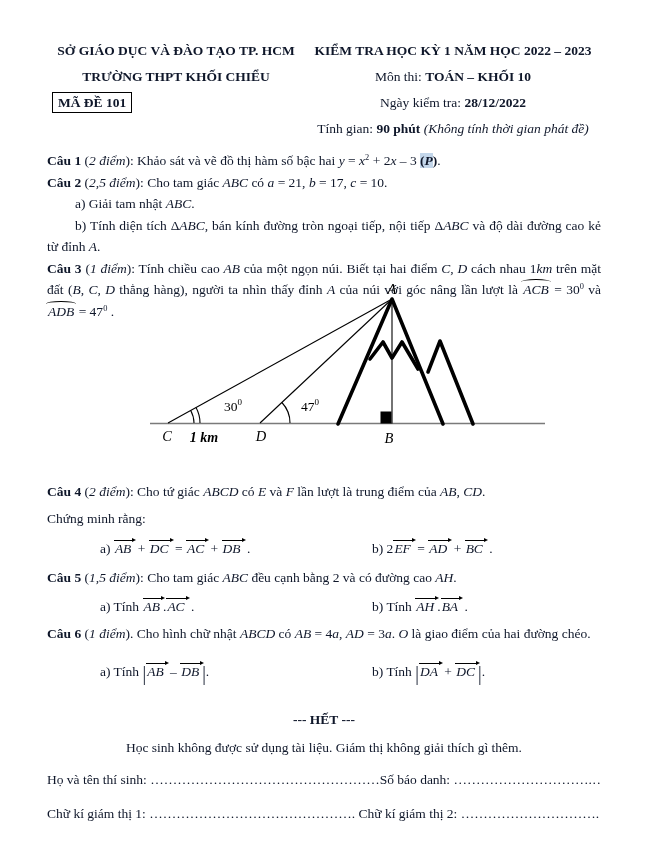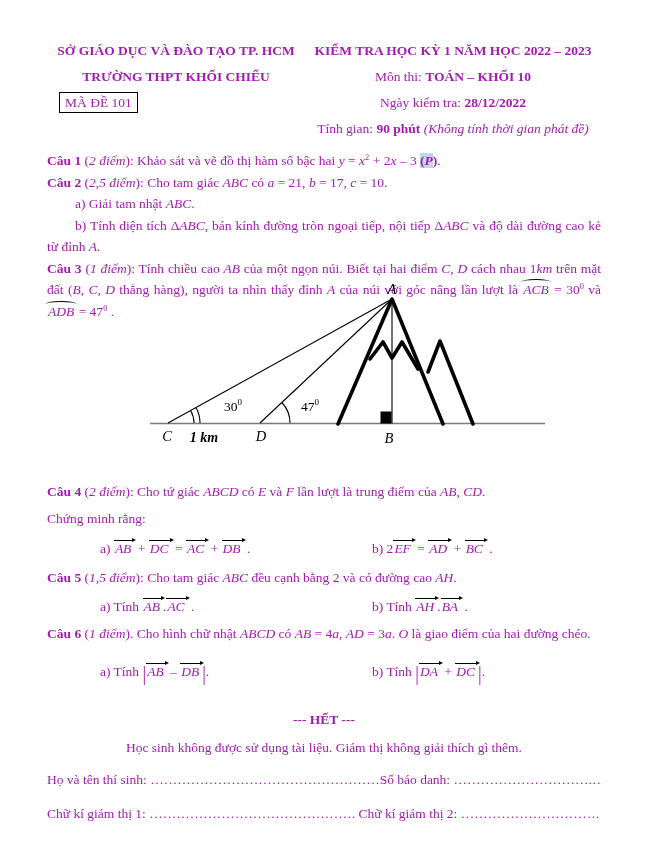--- a/index.html
+++ b/index.html
@@ -1,42 +1,42 @@
 <!DOCTYPE html>
 <html><head>
 <meta charset="utf-8">
 <style>
   html,body{margin:0;padding:0;background:#ffffff;}
   .page{
     width:648px;height:843px;box-sizing:border-box;
     padding:38px 47px 0 47px;background:#fff;
     font-family:"Liberation Serif","DejaVu Serif",serif;
-    font-size:13.5px;color:#a21caf;overflow:hidden;position:relative;
+    font-size:13.5px;color:#0f172a;overflow:hidden;position:relative;
   }
   .b{font-weight:700}
   .i{font-style:italic}
   .sup{font-size:.62em;vertical-align:super;line-height:0}
   .hl{background:#c3d6ea}
   .bar{font-size:1.35em;vertical-align:-0.14em;line-height:1;display:inline-block;transform:scaleY(1.15)}
   .vec{font-style:italic;position:relative;display:inline-block;padding:3px 3px 0 1px;line-height:1}
   .vec::before{content:"";position:absolute;top:1px;left:0;right:2px;border-top:1.2px solid #000}
   .vec::after{content:"";position:absolute;right:-2px;top:-1px;width:0;height:0;
     border-left:4.5px solid #000;border-top:2.3px solid transparent;border-bottom:2.3px solid transparent}
   .arc{font-style:italic;position:relative;display:inline-block;padding:4px 1px 0;line-height:1}
   .arc::before{content:"";position:absolute;top:0;left:-1px;right:-1px;height:5px;
     border-top:1.3px solid #000;border-radius:50% 50% 0 0}
 
   
   .hdr{display:flex}
   .hdr-left{width:258px;text-align:center}
   .hdr-right{flex:1;text-align:center}
   .hdr .row{line-height:26px;white-space:nowrap}
   .code-row{text-align:left;margin-top:2px}
-  .code-box{display:inline-block;border:1.4px solid #000;padding:0 5px;font-weight:400;
-    line-height:19px;margin-left:12px}
+  .code-box{display:inline-block;border:1.4px solid #000;padding:0 5px;font-weight:700;
+    line-height:19px;margin-left:5px}
 
   
   p{margin:0;line-height:21.5px}
   .q{margin-top:0}
   .just{text-align:justify}
   .item{text-indent:28px}
   .mt8{margin-top:8px}
   .ab-row{display:flex;padding-left:53px;line-height:25px}
   .ab-row .col-a{width:272px}
   .ab-row .col-b{flex:1}

